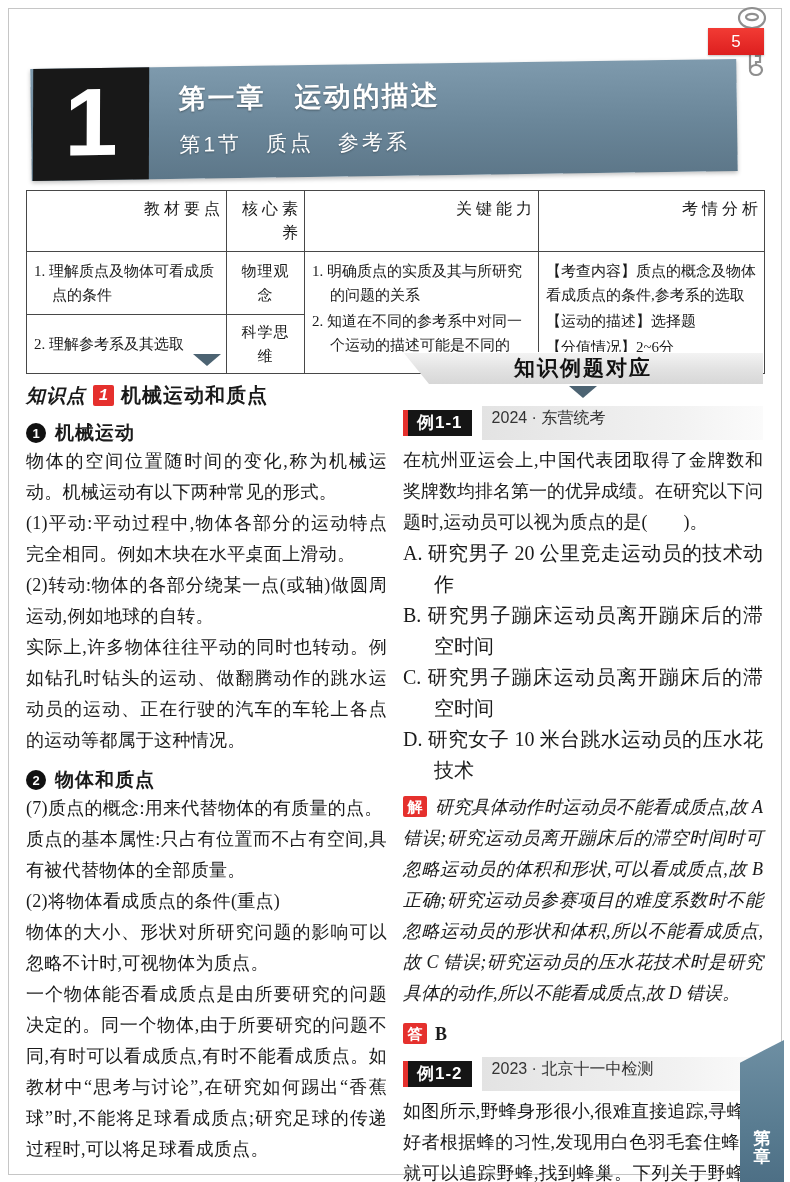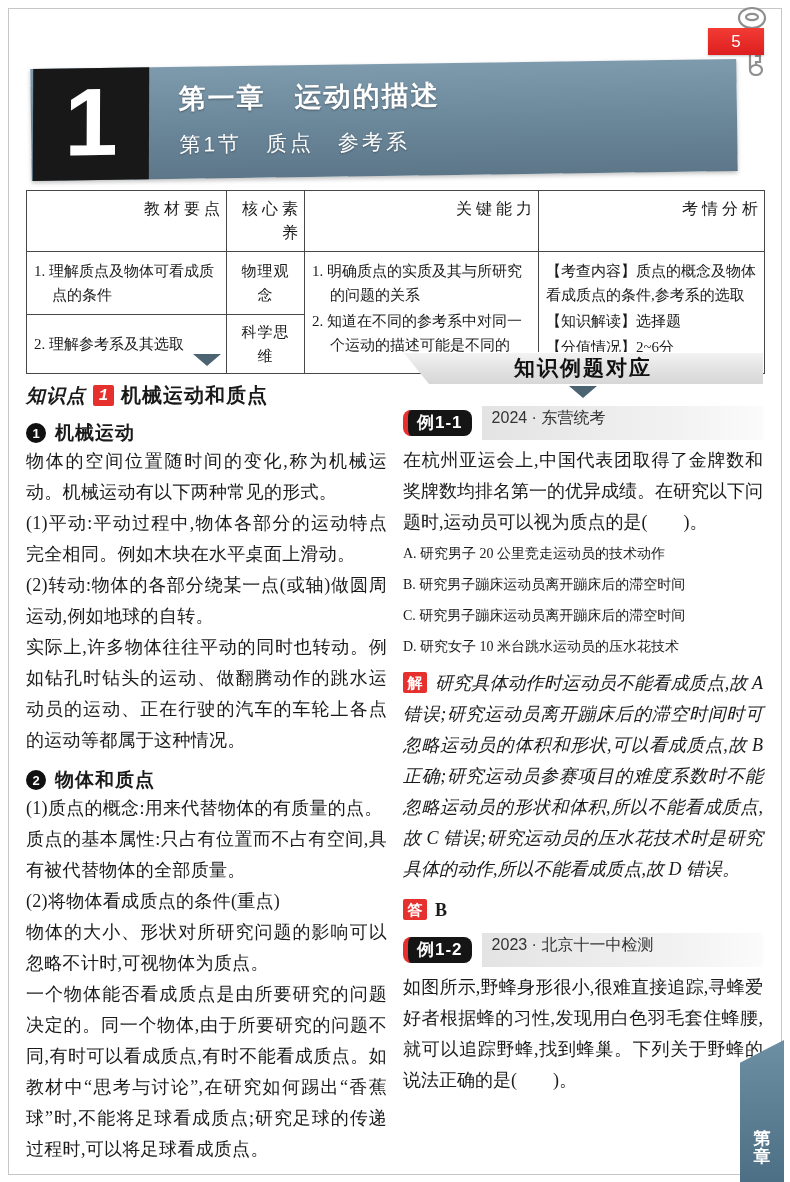--- a/index.html
+++ b/index.html
@@ -111,30 +111,30 @@
   .subhead-title{font-family:"Liberation Sans",sans-serif;font-size:19px;font-weight:bold;letter-spacing:1px;}
 
   .para{font-size:18px;line-height:31px;text-align:justify;margin:0;}
   .col-left .para{letter-spacing:.3px;}
 
   
   .ex-row{display:flex;align-items:center;margin-top:12px;height:26px;}
   .ex-badge{
     background:#151515;border-left:5px solid #e5302d;color:#fff;
     font-family:"Liberation Sans",sans-serif;font-size:17px;font-weight:bold;
-    padding:0 9px;height:26px;line-height:26px;border-radius:8px;flex:0 0 auto;
+    padding:0 9px;height:26px;line-height:26px;border-radius:0;flex:0 0 auto;
     letter-spacing:1px;
   }
   .ex-source{
     flex:1;height:34px;margin-left:10px;line-height:24px;
     background:linear-gradient(90deg,#e3e3e3 0%,#f2f2f2 70%,#fbfbfb 100%);
     color:#333;font-family:"Liberation Sans",sans-serif;font-size:16px;padding-left:10px;
   }
   .question{margin-top:9px;}
-  .option{font-size:14px;line-height:31px;text-align:justify;padding-left:1.55em;text-indent:-1.55em;}
+  .option{font-size:20px;line-height:31px;text-align:justify;padding-left:1.55em;text-indent:-1.55em;}
   .rbadge{
     display:inline-block;background:#e5302d;color:#fff;border-radius:2px;
     font-family:"Liberation Sans",sans-serif;font-size:15px;font-weight:bold;
     width:24px;height:21px;line-height:21px;text-align:center;margin-right:8px;
     vertical-align:1px;font-style:normal;
   }
   .solution{font-style:italic;margin-top:6px;}
   .answer-row{margin-top:10px;font-size:18px;line-height:30px;}
   .answer-val{font-family:"Liberation Serif",serif;font-weight:bold;font-style:normal;}
 
@@ -189,21 +189,21 @@
   </div>
   <div class="ov-cell ov-center" style="grid-column:2;grid-row:2;">
     <span>物理观念</span>
   </div>
   <div class="ov-cell" style="grid-column:3;grid-row:2 / span 2;">
     <div class="ov-item">1. 明确质点的实质及其与所研究的问题的关系</div>
     <div class="ov-item">2. 知道在不同的参考系中对同一个运动的描述可能是不同的</div>
   </div>
   <div class="ov-cell" style="grid-column:4;grid-row:2 / span 2;">
     <div class="ov-plain">【考查内容】质点的概念及物体看成质点的条件,参考系的选取</div>
-    <div class="ov-plain">【知识解读】选择题</div>
+    <div class="ov-plain">【运动的描述】选择题</div>
     <div class="ov-plain">【分值情况】2~6分</div>
   </div>
   <div class="ov-cell" style="grid-column:1;grid-row:3;display:flex;align-items:center;">
     <div class="ov-item">2. 理解参考系及其选取</div>
   </div>
   <div class="ov-cell ov-center" style="grid-column:2;grid-row:3;">
     <span>科学思维</span>
   </div>
 </div>
 
@@ -222,21 +222,21 @@
   </div>
   <p class="para">物体的空间位置随时间的变化,称为机械运动。机械运动有以下两种常见的形式。</p>
   <p class="para">(1)平动:平动过程中,物体各部分的运动特点完全相同。例如木块在水平桌面上滑动。</p>
   <p class="para">(2)转动:物体的各部分绕某一点(或轴)做圆周运动,例如地球的自转。</p>
   <p class="para">实际上,许多物体往往平动的同时也转动。例如钻孔时钻头的运动、做翻腾动作的跳水运动员的运动、正在行驶的汽车的车轮上各点的运动等都属于这种情况。</p>
 
   <div class="subhead">
     <span class="circ-num">2</span>
     <span class="subhead-title">物体和质点</span>
   </div>
-  <p class="para">(1)质点的概念:用来代替物体的有质量的点。</p>
+  <p class="para">(7)质点的概念:用来代替物体的有质量的点。</p>
   <p class="para">质点的基本属性:只占有位置而不占有空间,具有被代替物体的全部质量。</p>
   <p class="para">(2)将物体看成质点的条件(重点)</p>
   <p class="para">物体的大小、形状对所研究问题的影响可以忽略不计时,可视物体为质点。</p>
   <p class="para">一个物体能否看成质点是由所要研究的问题决定的。同一个物体,由于所要研究的问题不同,有时可以看成质点,有时不能看成质点。如教材中“思考与讨论”,在研究如何踢出“香蕉球”时,不能将足球看成质点;研究足球的传递过程时,可以将足球看成质点。</p>
 </div>
 
 <div class="col-right">
   <div class="ribbon">
     <div class="ribbon-fold"></div>
     <div class="sec-title">知识例题对应</div>

